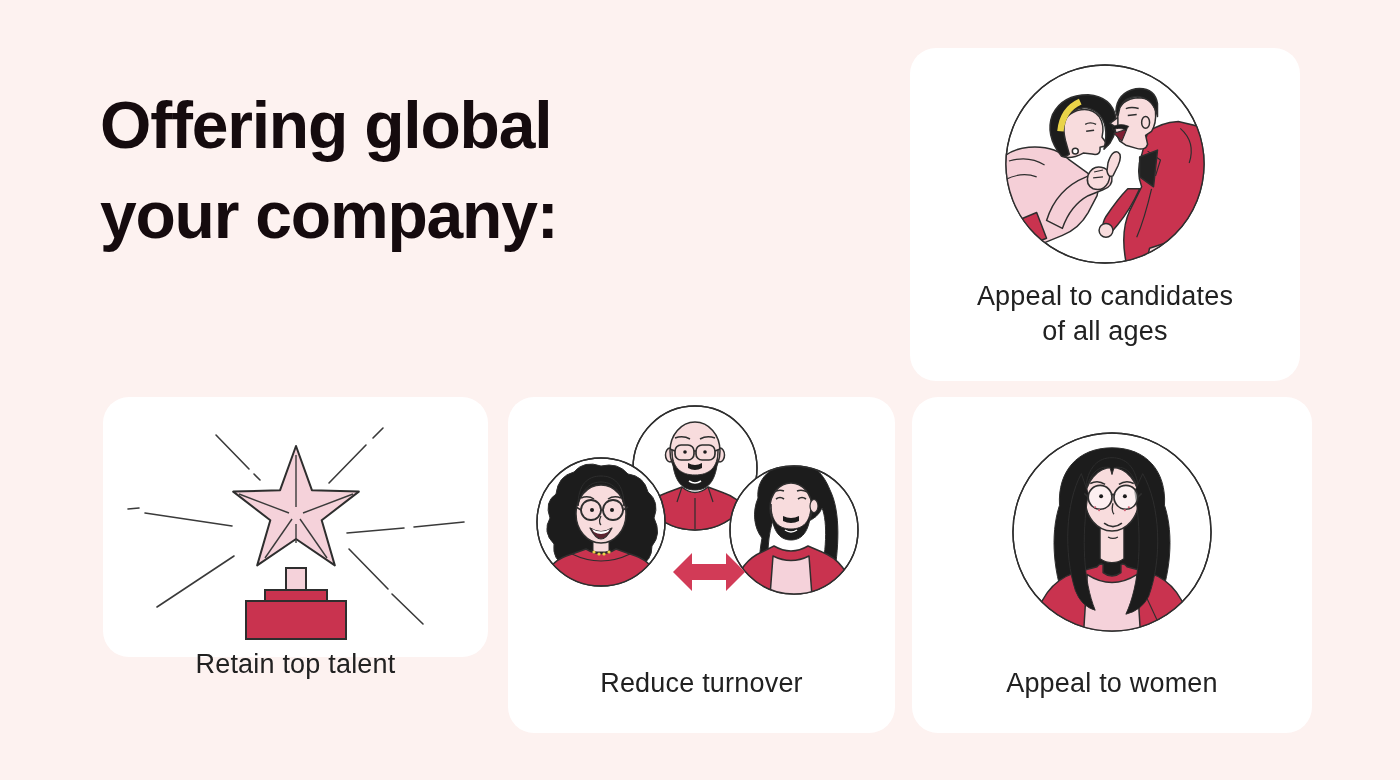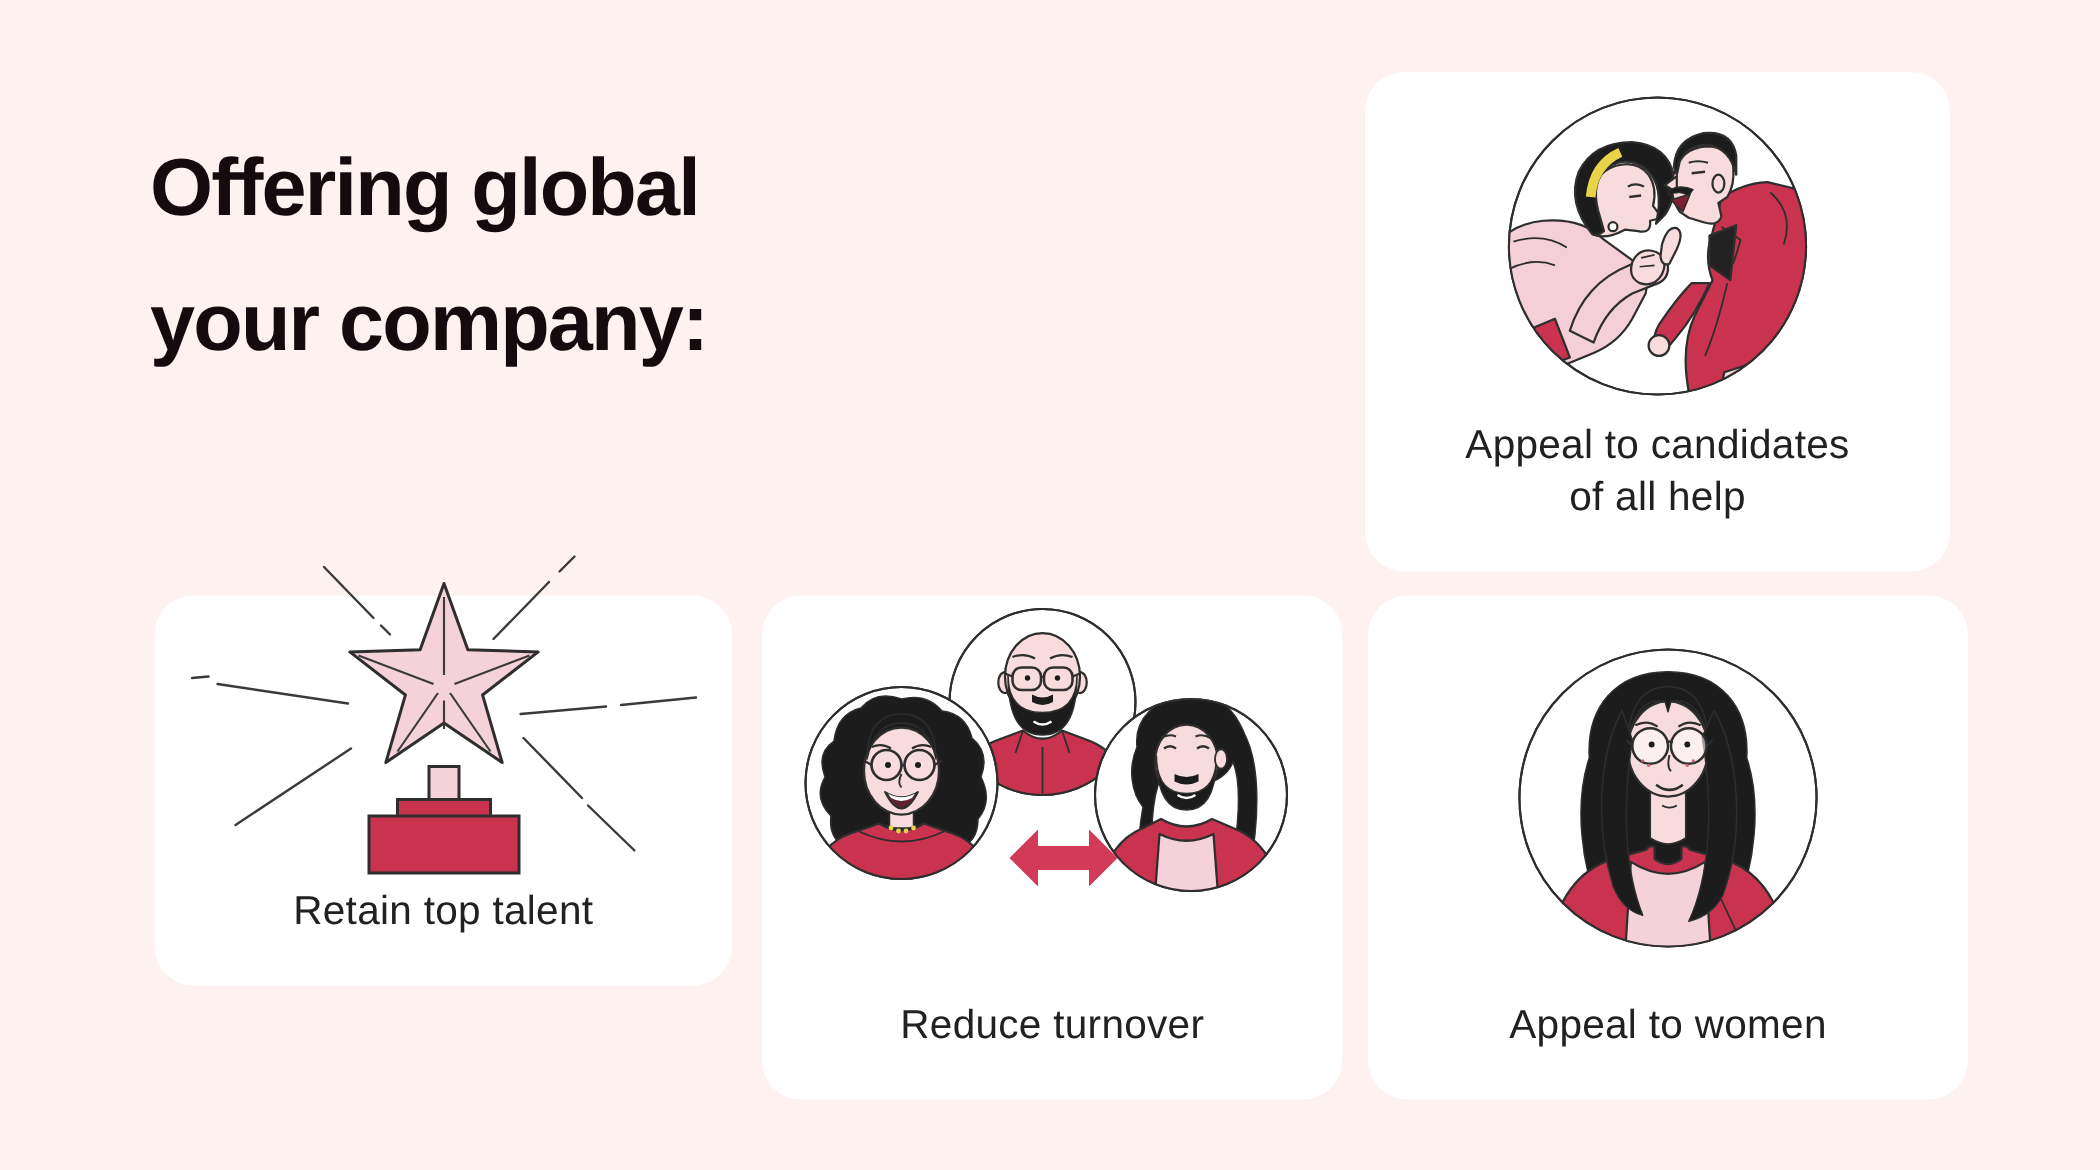--- a/index.html
+++ b/index.html
@@ -2,27 +2,27 @@
 <html><head>
 <meta charset="utf-8">
 <style>
   html,body{margin:0;padding:0;background:#FDF2F0;}
   .canvas{
     position:relative;width:1400px;height:780px;background:#FDF2F0;
     font-family:"Liberation Sans",sans-serif;overflow:hidden;
   }
   .title{
     position:absolute;left:100px;top:80px;margin:0;width:660px;
-    font-size:54px;font-weight:700;line-height:90px;letter-spacing:-1.2px;
+    font-size:66px;font-weight:700;line-height:90px;letter-spacing:-1.2px;
     color:#150B0E;
   }
   .title-line{display:block;}
   .card{
     position:absolute;background:#FFFFFF;border-radius:26px;
-    display:flex;flex-direction:column;align-items:center;justify-content:flex-end;
+    display:flex;flex-direction:column;align-items:center;
   }
   .card-ages{left:910px;top:48px;width:390px;height:333px;}
   .card-retain{left:103px;top:397px;width:385px;height:260px;}
   .card-reduce{left:508px;top:397px;width:387px;height:336px;gap:24px;}
   .card-women{left:912px;top:397px;width:400px;height:336px;}
   .illus{flex:1;width:100%;display:flex;align-items:center;justify-content:center;}
   .label{
     text-align:center;font-size:27px;font-weight:500;line-height:35px;
     color:#212121;margin-bottom:32px;letter-spacing:0.2px;
   }
@@ -91,21 +91,21 @@
           <circle cx="106" cy="172" r="7" fill="#F8DCDD"></circle>
 
           <path d="M150,190 L181,180 Q197,186 194,203 L160,213 L146,208 Z" fill="#F8DCDD"></path>
           <path d="M158,192 L185,185" fill="none" stroke="#C9334F" stroke-width="2"></path>
         </g>
         <circle cx="105" cy="105" r="100" fill="none" stroke="#2E2E2E" stroke-width="1.4"></circle>
       </svg>
     </div>
     <div class="label">
       <span>Appeal to candidates</span>
-      <span>of all help</span>
+      <span>of all ages</span>
     </div>
   </section>
 
   <section class="card card-retain">
     <div class="illus">
       <svg width="340" height="250" viewBox="0 0 340 250">
 
         <g stroke="#3A3A3A" stroke-width="1.6" stroke-linecap="round" fill="none">
           <path d="M90,38 L123,72"></path>
           <path d="M128,77 L134,83"></path>

